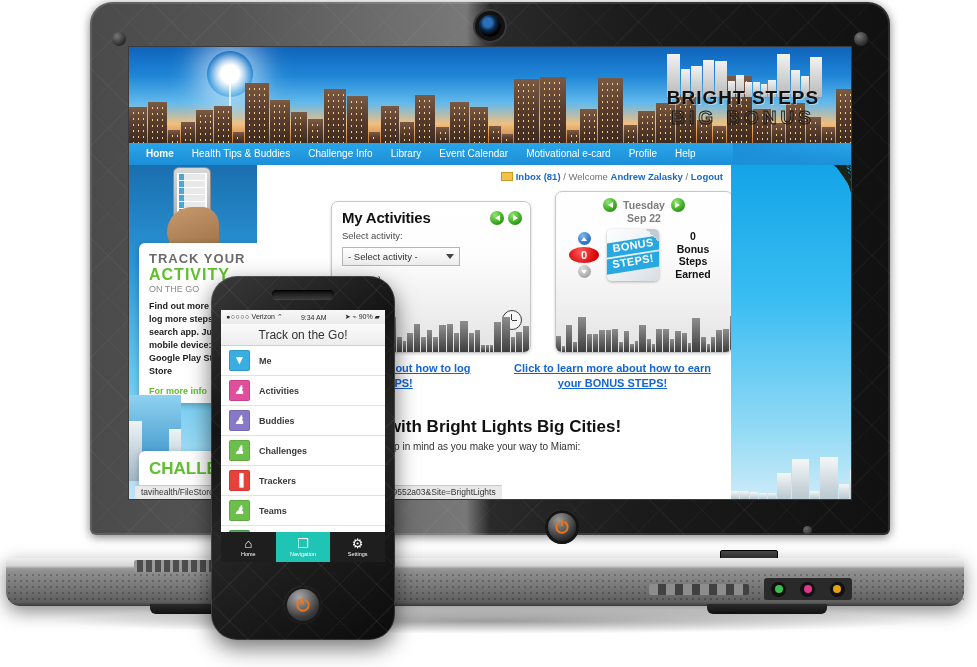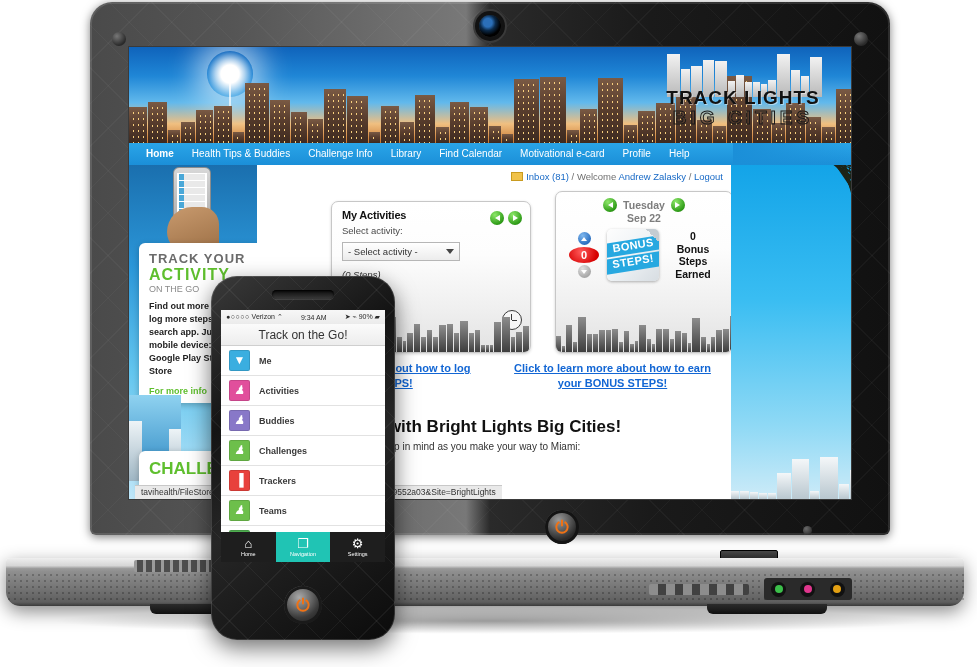--- a/index.html
+++ b/index.html
@@ -167,35 +167,35 @@
   .maincol { position:absolute; left:128px; top:0; right:120px; bottom:0; background:#ffffff; }
   .rightphoto { position:absolute; right:0; top:0; width:120px; bottom:0; overflow:hidden;
     background: linear-gradient(180deg, #13a4e8 0%, #39bdf2 40%, #8fd9f5 78%, #cdebf8 100%); }
   .palm { position:absolute; right:-6px; top:-14px; width:130px; height:150px; }
   .frond { position:absolute; background:#1c2418; height:2px; border-radius:2px; transform-origin: right center; }
   .rp-city { position:absolute; left:0; right:0; bottom:0; height:44px; }
   .rpc-b { position:absolute; bottom:0; background: linear-gradient(180deg,#f4f7f9,#b9c7cf); }
 
   
   .welcomebar { position:absolute; right:8px; top:6px; font-size:9.5px; color:#6f6f6f; white-space:nowrap; }
-  .welcomebar a { color:#1769c6; font-weight:normal; text-decoration:none; }
+  .welcomebar a { color:#1769c6; font-weight:bold; text-decoration:none; }
   .mail-ico { display:inline-block; width:12px; height:9px; background:#f0c24a;
     border:1px solid #c99b1f; vertical-align:-1px; margin-right:3px; position:relative; }
   .mail-ico::after { content:""; position:absolute; left:0; top:0; width:100%; height:100%;
     background: linear-gradient(135deg, transparent 44%, #fff 45%, transparent 46%),
                 linear-gradient(-135deg, transparent 44%, #fff 45%, transparent 46%); }
 
   
   .widget { position:absolute; border:1px solid #c7c7c7; border-radius:7px;
     background: linear-gradient(180deg,#ffffff 0%, #fdfdfd 35%, #efefef 72%, #e2e2e2 100%);
     box-shadow: 0 1px 3px rgba(0,0,0,.18); overflow:hidden; }
   .w-activities { left:74px; top:36px; width:200px; height:152px; }
   .w-bonus { left:298px; top:26px; width:178px; height:162px; }
 
-  .w-title { font-size:11px; font-weight:bold; color:#111; padding:7px 0 0 10px; letter-spacing:-.2px; }
+  .w-title { font-size:15px; font-weight:bold; color:#111; padding:7px 0 0 10px; letter-spacing:-.2px; }
   .w-lbl { font-size:9.5px; color:#4a4a4a; padding:4px 0 2px 10px; }
   .dateinput { margin-left:10px; width:108px; height:19px; border:1px solid #b6b6b6; background:#fff;
     font-size:10px; color:#222; padding:0 4px; }
   .calbtn { width:19px; height:19px; border:1px solid #9c9c9c; background:linear-gradient(180deg,#fff,#e2e2e2);
     margin-left:4px; display:inline-flex; align-items:center; justify-content:center; vertical-align:-5px; }
   .cal-glyph { width:12px; height:12px; border:1px solid #555; border-top:3px solid #555; background:#fff; }
   .selwrap { margin-left:10px; margin-top:4px; width:118px; height:19px; border:1px solid #b6b6b6;
     background:linear-gradient(180deg,#fff,#ececec); display:flex; align-items:center;
     justify-content:space-between; padding:0 5px; font-size:9.5px; color:#333; }
   .caret { width:0;height:0;border-left:4px solid transparent;border-right:4px solid transparent;border-top:5px solid #444;}
@@ -363,31 +363,31 @@
                 <div class="lsb" style="left: 68.8845px; width: 8.419px; height: 22.2402px;"></div>
                 <div class="lsb" style="left: 78.3035px; width: 6.79681px; height: 14.5349px;"></div>
                 <div class="lsb" style="left: 86.1003px; width: 6.82689px; height: 14.6777px;"></div>
                 <div class="lsb" style="left: 93.9272px; width: 6.55861px; height: 13.4034px;"></div>
                 <div class="lsb" style="left: 101.486px; width: 7.30062px; height: 16.9279px;"></div>
                 <div class="lsb" style="left: 109.786px; width: 12.7319px; height: 42.7267px;"></div>
                 <div class="lsb" style="left: 123.518px; width: 9.34636px; height: 26.6452px;"></div>
                 <div class="lsb" style="left: 133.865px; width: 8.23035px; height: 21.3442px;"></div>
                 <div class="lsb" style="left: 143.095px; width: 12.174px; height: 40.0765px;"></div>
               </div>
-            <div class="logo-t1">TRACK LIGHTS</div>
-            <div class="logo-t2">BIG CITIES</div>
+            <div class="logo-t1">BRIGHT STEPS</div>
+            <div class="logo-t2">BIG BONUS</div>
           </div>
         </div>
 
         <div class="navbar">
           <div class="navitem active">Home</div>
           <div class="navitem">Health Tips &amp; Buddies</div>
           <div class="navitem">Challenge Info</div>
           <div class="navitem">Library</div>
-          <div class="navitem">Find Calendar</div>
+          <div class="navitem">Event Calendar</div>
           <div class="navitem">Motivational e-card</div>
           <div class="navitem">Profile</div>
           <div class="navitem">Help</div>
           <div class="nav-right-fade"></div>
         </div>
 
         <div class="content">
 
           <div class="leftcol">
             <div class="promo-phone">

